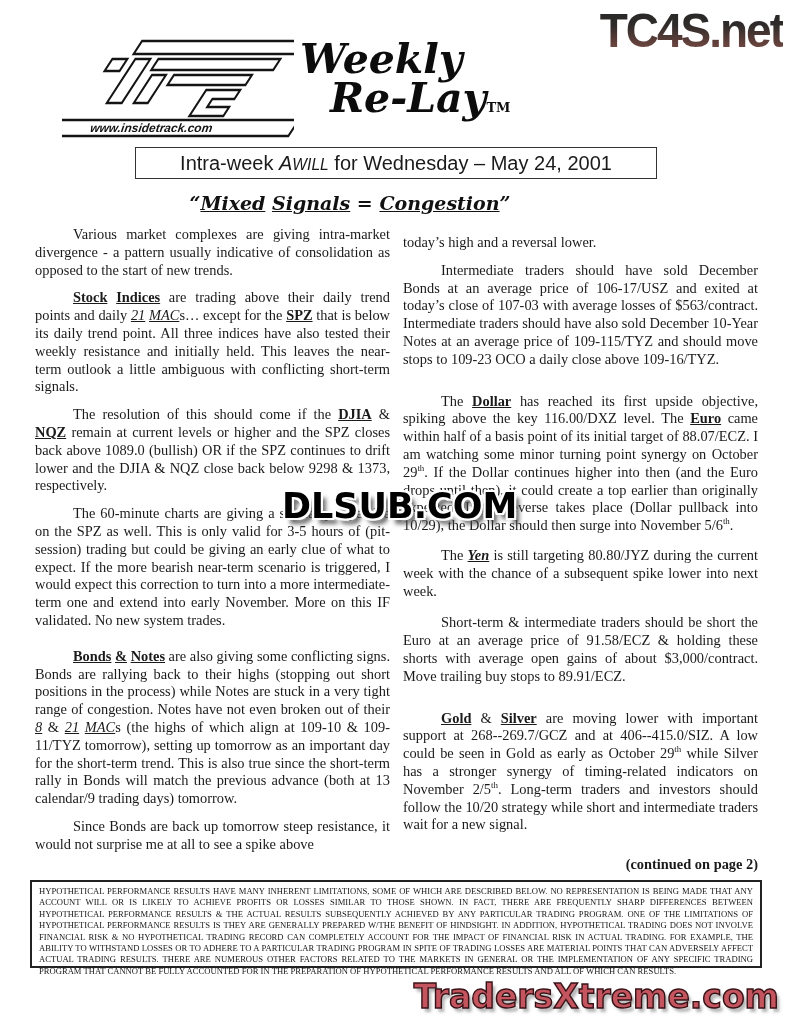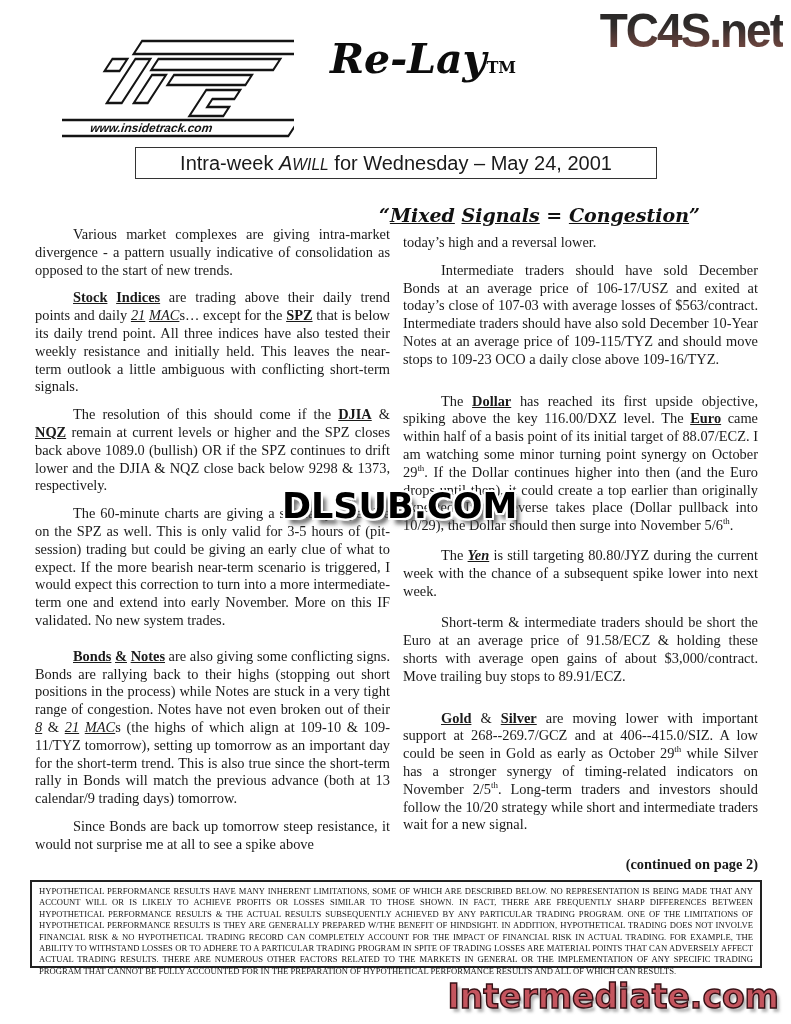--- a/index.html
+++ b/index.html
@@ -23,31 +23,31 @@
 
   
   .masthead { position:absolute; left:62px; top:34px; width:440px; height:108px; }
   .ittc-logo { position:absolute; left:0; top:4px; }
   .wordmark {
     position:absolute; left:238px; top:6px;
     font-family:"DejaVu Serif", serif; font-style:italic; font-weight:bold;
     font-size:41px; line-height:0.95; color:#0c0c0c; white-space:nowrap;
   }
   .wordmark .line2 { margin-left:30px; }
-  .wordmark .tm { font-size:16px; font-style:normal; vertical-align:baseline; letter-spacing:0; }
+  .wordmark .tm { font-size:13px; font-style:normal; vertical-align:baseline; letter-spacing:0; }
 
   
   .alert-box {
     position:absolute; left:135px; top:147px; width:522px; height:32px;
     border:1px solid #333; background:#fff;
     font-family:"Liberation Sans", sans-serif; font-size:20px;
     display:flex; align-items:center; justify-content:center; white-space:nowrap;
   }
   .subtitle {
-    position:absolute; left:0; top:204px; width:700px; text-align:right;
+    position:absolute; left:0; top:192px; width:700px; text-align:center;
     font-family:"DejaVu Serif", serif; font-weight:bold; font-style:italic;
     font-size:19px; color:#111;
   }
 
   
   .columns {
     position:absolute; left:35px; top:226px; width:723px;
     display:flex; gap:13px;
   }
   .col { width:355px; font-size:14.4px; line-height:17.8px; text-align:justify; }
@@ -101,20 +101,21 @@
         <rect x="25" y="21" width="15" height="44"></rect>
         <rect x="48" y="21" width="122" height="11"></rect>
         <rect x="52" y="37" width="14" height="28"></rect>
         <rect x="74" y="37" width="78" height="10"></rect>
         <path d="M150,52 H116 V78 H150 V69 H128 V61 H150 Z"></path>
         <rect x="-12" y="82" width="240" height="16"></rect>
       </g>
       <text x="102" y="94" text-anchor="middle" font-family="Liberation Sans, sans-serif" font-size="12" font-style="italic" font-weight="bold" fill="#141414" transform="skewX(-8)">www.insidetrack.com</text>
     </svg>
     <div class="wordmark">
+      <div class="line1">Weekly</div>
       <div class="line2"><span>Re-Lay</span><span class="tm">TM</span></div>
     </div>
   </div>
 
   <div class="alert-box">
     <span><span>Intra-week </span><span style="font-style: italic;">A</span><span style="font-style: italic; font-size: 0.78em;">WILL</span><span> for Wednesday – May 24, 2001</span></span>
   </div>
 
   <div class="subtitle"><span>“</span><span style="text-decoration: underline;">Mixed</span><span> </span><span style="text-decoration: underline;">Signals</span><span> = </span><span style="text-decoration: underline;">Congestion</span><span>”</span></div>
 
@@ -135,15 +136,15 @@
         <p class="para indent" style="margin-top: 14px;"><span>Short-term &amp; intermediate traders should be short the Euro at an average price of 91.58/ECZ &amp; holding these shorts with average open gains of about $3,000/contract.  Move trailing buy stops to 89.91/ECZ.</span></p>
         <p class="para indent" style="margin-top: 24px;"><span style="font-weight: bold; text-decoration: underline;">Gold</span><span> &amp; </span><span style="font-weight: bold; text-decoration: underline;">Silver</span><span> are moving lower with important support at 268--269.7/GCZ and at 406--415.0/SIZ.  A low could be seen in Gold as early as October 29</span><sup>th</sup><span> while Silver has a stronger synergy of timing-related indicators on November 2/5</span><sup>th</sup><span>.  Long-term traders and investors should follow the 10/20 strategy while short and intermediate traders wait for a new signal.</span></p>
         <p class="para right" style="margin-top: 22px;"><span style="font-weight: bold;">(continued on page 2)</span></p>
       </div>
   </div>
 
   <div class="watermark">DLSUB.COM</div>
 
   <div class="disclaimer">HYPOTHETICAL PERFORMANCE RESULTS HAVE MANY INHERENT LIMITATIONS, SOME OF WHICH ARE DESCRIBED BELOW.  NO REPRESENTATION IS BEING MADE THAT ANY ACCOUNT WILL OR IS LIKELY TO ACHIEVE PROFITS OR LOSSES SIMILAR TO THOSE SHOWN.  IN FACT, THERE ARE FREQUENTLY SHARP DIFFERENCES BETWEEN HYPOTHETICAL PERFORMANCE RESULTS &amp; THE ACTUAL RESULTS SUBSEQUENTLY ACHIEVED BY ANY PARTICULAR TRADING PROGRAM.  ONE OF THE LIMITATIONS OF HYPOTHETICAL PERFORMANCE RESULTS IS THEY ARE GENERALLY PREPARED W/THE BENEFIT OF HINDSIGHT.  IN ADDITION, HYPOTHETICAL TRADING DOES NOT INVOLVE FINANCIAL RISK &amp; NO HYPOTHETICAL TRADING RECORD CAN COMPLETELY ACCOUNT FOR THE IMPACT OF FINANCIAL RISK IN ACTUAL TRADING.  FOR EXAMPLE, THE ABILITY TO WITHSTAND LOSSES OR TO ADHERE TO A PARTICULAR TRADING PROGRAM IN SPITE OF TRADING LOSSES ARE MATERIAL POINTS THAT CAN ADVERSELY AFFECT ACTUAL TRADING RESULTS.  THERE ARE NUMEROUS OTHER FACTORS RELATED TO THE MARKETS IN GENERAL OR THE IMPLEMENTATION OF ANY SPECIFIC TRADING PROGRAM THAT CANNOT BE FULLY ACCOUNTED FOR IN THE PREPARATION OF HYPOTHETICAL PERFORMANCE RESULTS AND ALL OF WHICH CAN RESULTS.</div>
 
-  <div class="tx-logo">Intermediate.com</div>
+  <div class="tx-logo">TradersXtreme.com</div>
 
 </div>
 
 </body></html>

